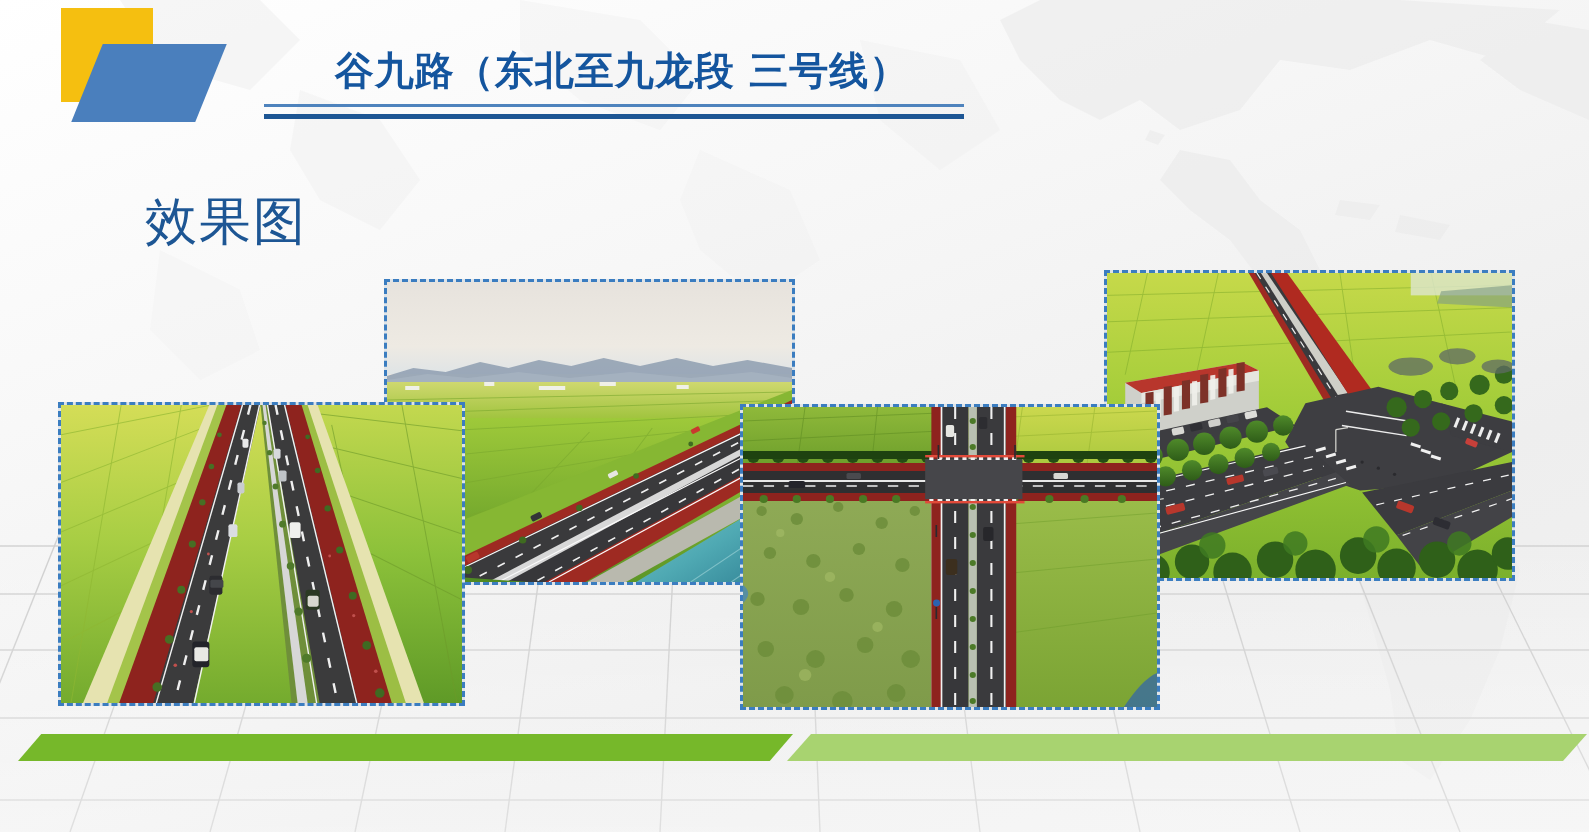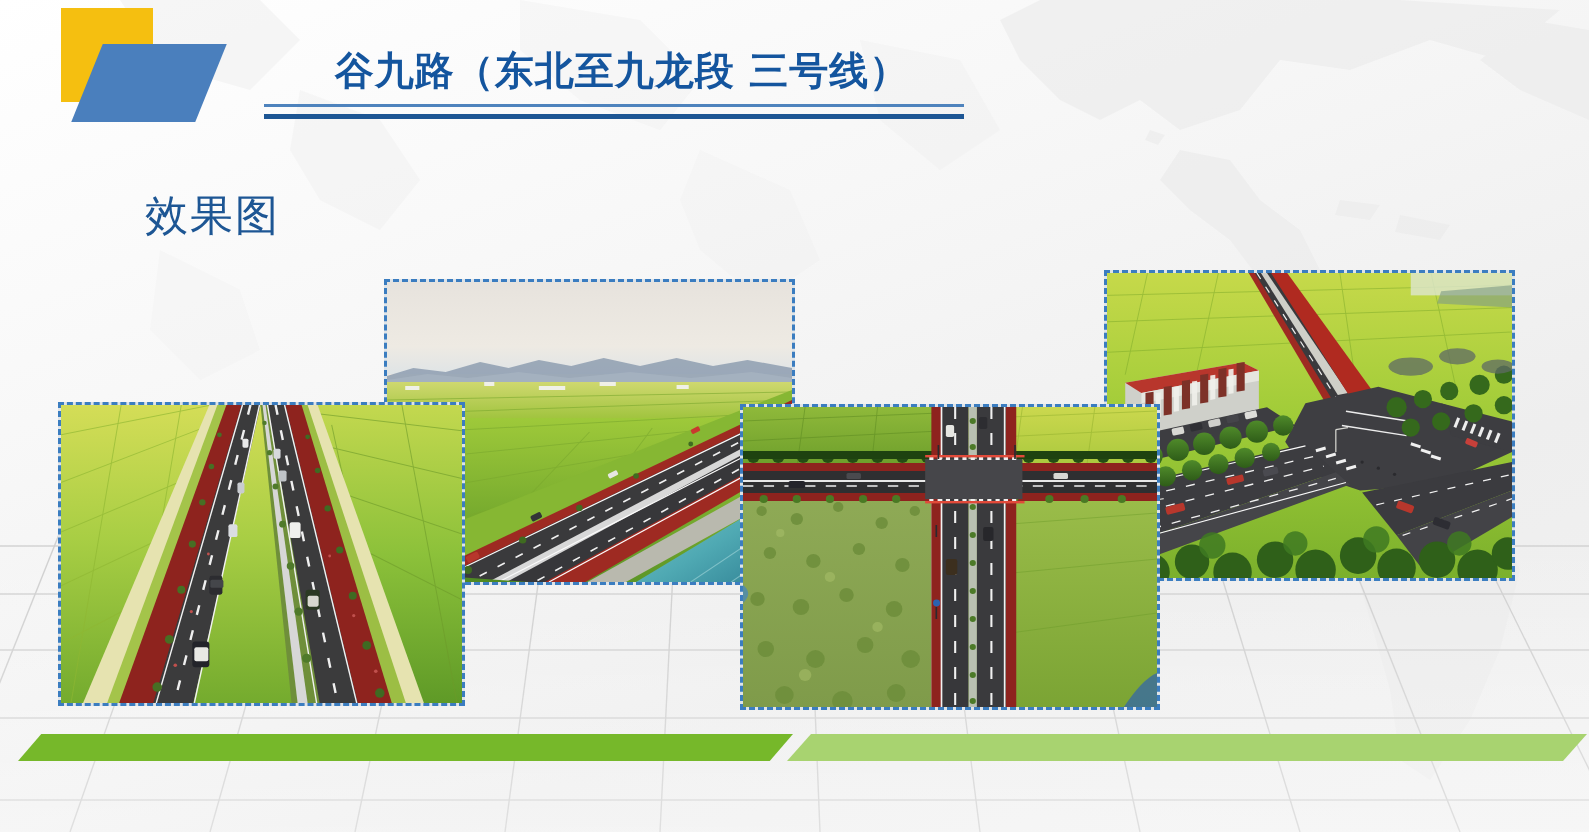--- a/index.html
+++ b/index.html
@@ -73,21 +73,21 @@
     position: absolute; left: 264px; top: 114px;
     width: 700px; height: 5px;
     background: #1d5694;
   }
 
   
   .section-label {
     position: absolute;
     left: 145px; top: 187px;
     font-family: "Liberation Serif", "DejaVu Serif", serif;
-    font-size: 43px;
+    font-size: 52px;
     color: #1d5694;
     letter-spacing: 2px;
   }
 
   
   .photo {
     position: absolute;
     border: 3px dashed #3b7dc0;
     background: #dfe4e8;
     overflow: hidden;

